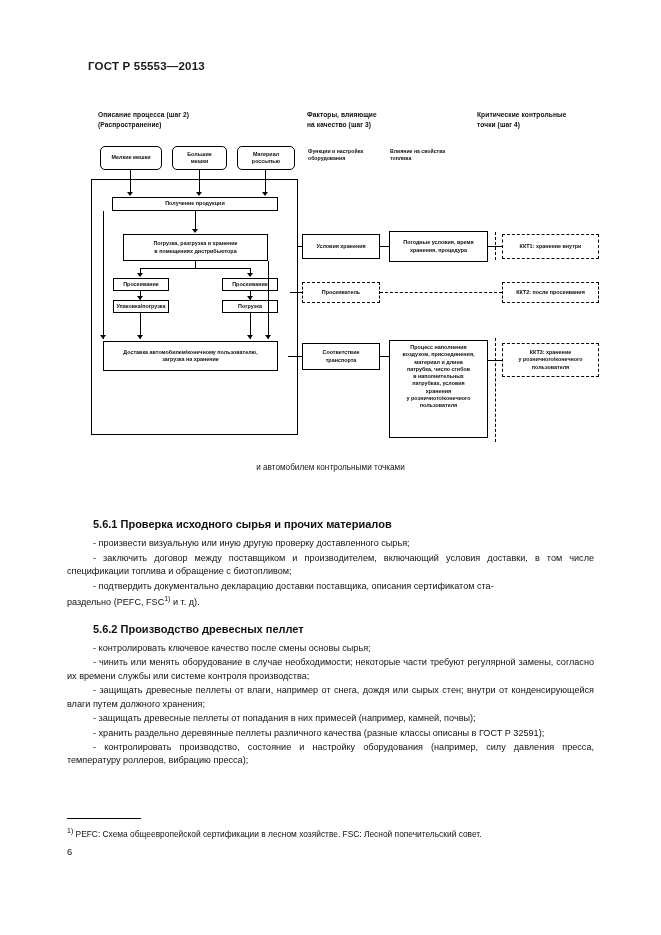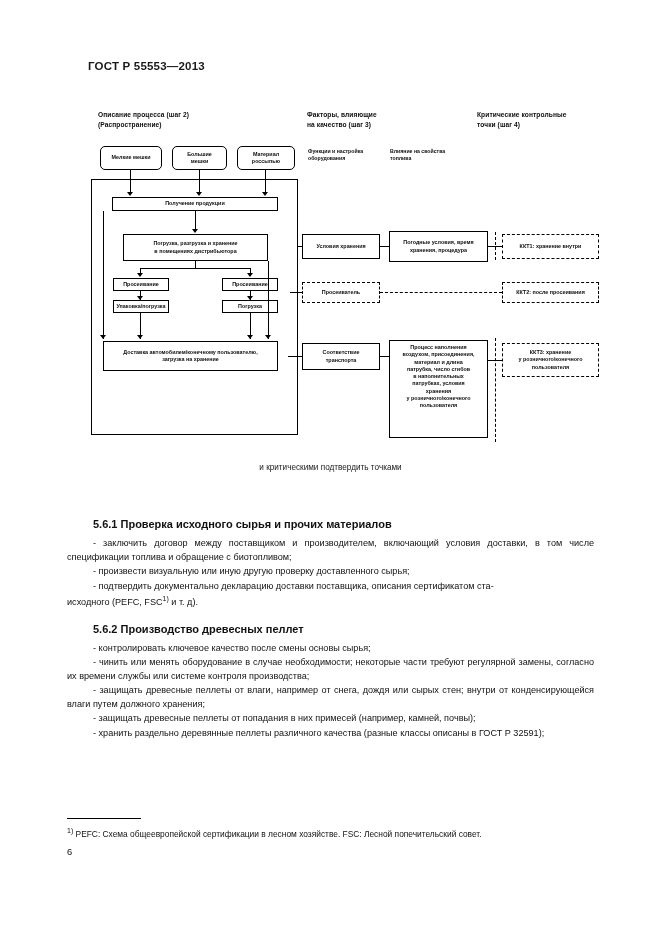--- a/index.html
+++ b/index.html
@@ -325,35 +325,36 @@
 
     <div class="ln h" style="left:288px; top:356px; width:14px;"></div>
     <div class="ln h" style="left:380px; top:356px; width:9px;"></div>
     <div class="ln h" style="left:488px; top:360px; width:14px;"></div>
 
     <div class="ln v" style="left:495px; top:232px; height:28px; width:0; border-left:1px dashed #000; background:none;"></div>
     <div class="ln v" style="left:495px; top:338px; height:104px; width:0; border-left:1px dashed #000; background:none;"></div>
   </div>
 
   <div class="caption">
-    <span>и критическими подтвердить точками</span>
+    <span>и автомобилем контрольными точками</span>
   </div>
 
   <div class="body-text">
     <h4>5.6.1  Проверка исходного сырья и прочих материалов</h4>
+    <p>- произвести визуальную или иную другую проверку доставленного сырья;</p>
     <p>- заключить договор между поставщиком и производителем, включающий условия доставки, в том числе спецификации топлива и обращение с биотопливом;</p>
-    <p>- произвести визуальную или иную другую проверку доставленного сырья;</p>
     <p><span>- подтвердить документально декларацию доставки поставщика, описания сертификатом ста-</span></p>
-    <p class="cont"><span>исходного (PEFC, FSC</span><sup>1)</sup><span> и т. д).</span></p>
+    <p class="cont"><span>раздельно (PEFC, FSC</span><sup>1)</sup><span> и т. д).</span></p>
     <h4>5.6.2  Производство древесных пеллет</h4>
     <p>- контролировать ключевое качество после смены основы сырья;</p>
     <p>- чинить или менять оборудование в случае необходимости; некоторые части требуют регулярной замены, согласно их времени службы или системе контроля производства;</p>
     <p>- защищать древесные пеллеты от влаги, например от снега, дождя или сырых стен; внутри от конденсирующейся влаги путем должного хранения;</p>
     <p>- защищать древесные пеллеты от попадания в них примесей (например, камней, почвы);</p>
     <p>- хранить раздельно деревянные пеллеты различного качества (разные классы описаны в ГОСТ Р 32591);</p>
+    <p>- контролировать производство, состояние и настройку оборудования (например, силу давления пресса, температуру роллеров, вибрацию пресса);</p>
   </div>
 
   <div class="fn-rule"></div>
   <div class="footnote">
     <sup>1)</sup><span> PEFC: Схема общеевропейской сертификации в лесном хозяйстве. FSC: Лесной попечительский совет.</span>
   </div>
 
   <div class="page-num">6</div>
 
 </div>

